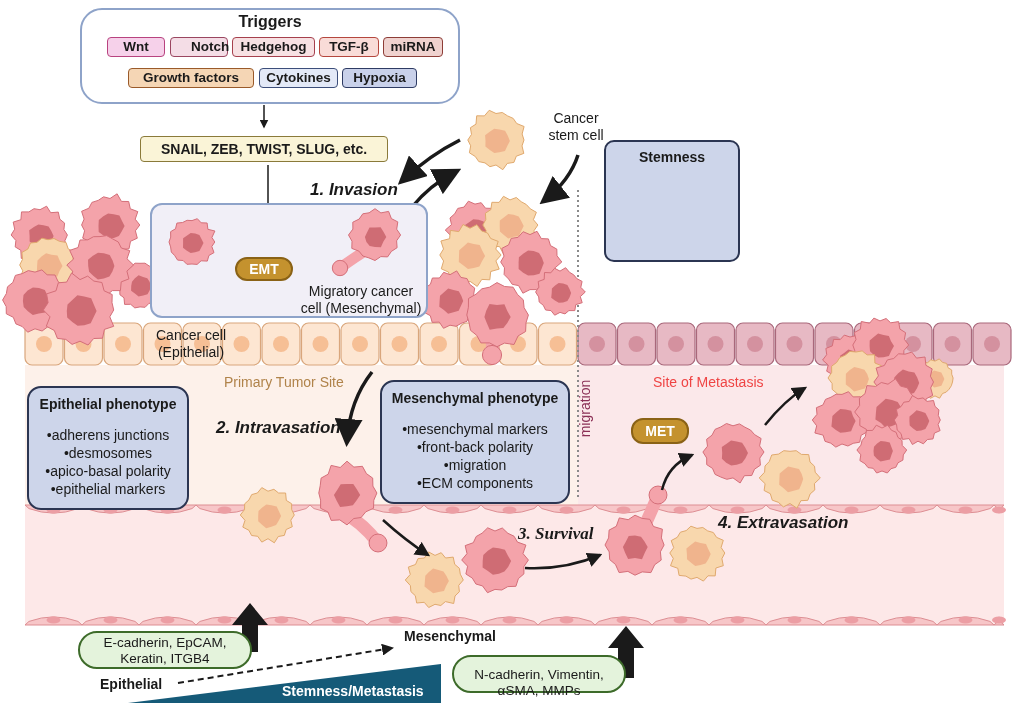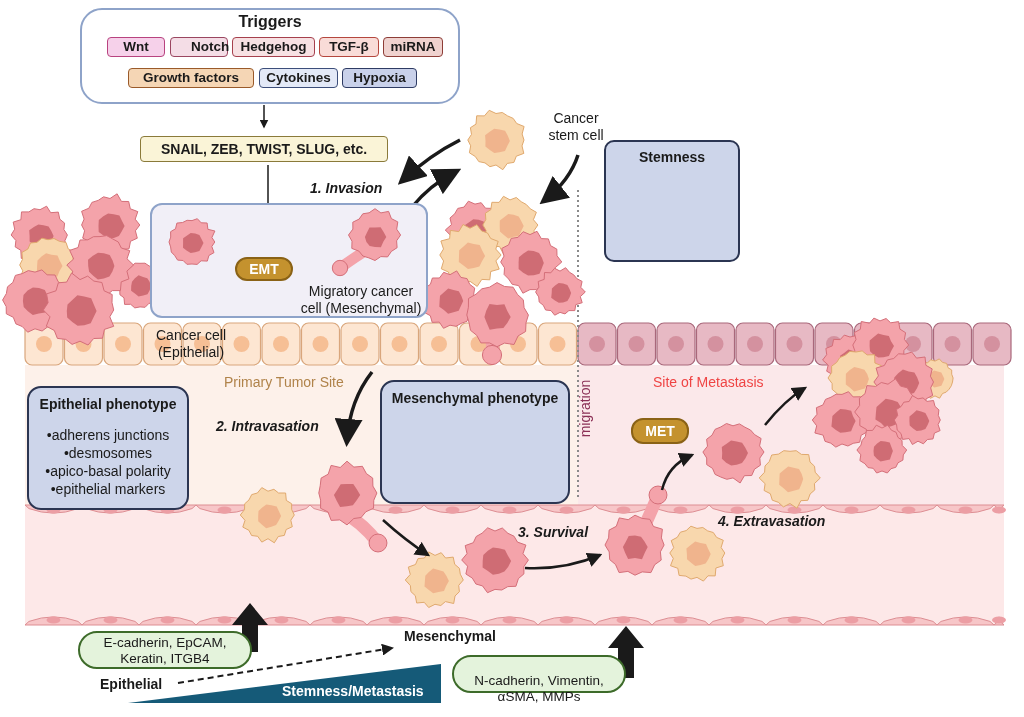--- a/index.html
+++ b/index.html
@@ -5,21 +5,21 @@
   html, body { margin:0; padding:0; background:#ffffff; }
   body { width:1024px; height:717px; position:relative; overflow:hidden; font-family:"Liberation Sans", sans-serif; color:#1a1a1a; }
   .abs { position:absolute; }
   svg.bg { position:absolute; left:0; top:0; }
   .tag { position:absolute; height:20px; line-height:18px; font-weight:bold; font-size:13.5px; text-align:center; border-radius:4px; border:1.5px solid; box-sizing:border-box; padding:0 6px; white-space:nowrap; }
   .box { position:absolute; box-sizing:border-box; border-radius:14px; text-align:center; }
   .phen { background:#cdd5ea; border:2px solid #2b3552; }
   .phen .ttl { font-weight:bold; font-size:14px; margin-top:8px; }
   .phen .lst { font-size:14px; line-height:18px; margin-top:14px; }
   .lbl { position:absolute; font-size:14px; text-align:center; line-height:17px; white-space:nowrap; }
-  .step { position:absolute; font-weight:bold; font-style:italic; font-size:14px; white-space:nowrap; }
+  .step { position:absolute; font-weight:bold; font-style:italic; font-size:17px; white-space:nowrap; }
   .marker { position:absolute; box-sizing:border-box; background:#e4f3dc; border:2px solid #3d6b2a; border-radius:20px; font-size:13.5px; line-height:16px; text-align:center; }
   .btnlike { position:absolute; background:#c4922e; border:2px solid #8a6216; color:#fff; font-weight:bold; font-size:14px; text-align:center; border-radius:12px; box-sizing:border-box; }
 </style>
 </head>
 <body>
 
 <svg class="bg" width="1024" height="717" viewBox="0 0 1024 717">
   <defs>
     <marker id="ah" markerWidth="8" markerHeight="8" refX="6" refY="4" orient="auto" markerUnits="strokeWidth">
       <path d="M0,0 L8,4 L0,8 z" fill="#1a1a1a"></path>
@@ -384,47 +384,53 @@
   <div>Cancer</div>
   <div>stem cell</div>
 </div>
 
 <div class="box phen" style="left:604px;top:140px;width:136px;height:122px;border-radius:10px;">
   <div class="ttl" style="margin-top:7px;">Stemness</div>
 </div>
 
 <div class="step" style="left:310px;top:180px;">1.  Invasion</div>
 <div class="step" style="left:216px;top:418px;">2. Intravasation</div>
-<div class="step" style="left:518px;top:524px;">3. Survival</div>
+<div class="step" style="left:518px;top:524px;font-family:Liberation Serif, serif;">3. Survival</div>
 <div class="step" style="left:718px;top:513px;">4. Extravasation</div>
 
 <div class="lbl" style="left:224px;top:374px;color:#b0834a;">Primary Tumor Site</div>
 <div class="lbl" style="left:653px;top:374px;color:#ef4444;">Site of Metastasis</div>
 <div class="lbl" style="left:556px;top:385px;transform:rotate(-90deg);transform-origin:center;color:#8a2f55;width:70px;left:550px;top:400px;">migration</div>
 
 <div class="box phen" style="left:27px;top:386px;width:162px;height:124px;">
   <div class="ttl">Epithelial phenotype</div>
   <div class="lst" id="epi-list">
       <div>•adherens junctions</div>
       <div>•desmosomes</div>
       <div>•apico-basal polarity</div>
       <div>•epithelial markers</div>
     </div>
 </div>
 
 <div class="box phen" style="left:380px;top:380px;width:190px;height:124px;">
   <div class="ttl">Mesenchymal phenotype</div>
+  <div class="lst" id="mes-list">
+      <div>•mesenchymal markers</div>
+      <div>•front-back polarity</div>
+      <div>•migration</div>
+      <div>•ECM components</div>
+    </div>
 </div>
 
 <div class="btnlike" style="left:631px;top:418px;width:58px;height:26px;line-height:22px;">MET</div>
 
 <div class="marker" style="left:78px;top:631px;width:174px;height:38px;padding-top:2px;">
   <div>E-cadherin, EpCAM,</div>
   <div>Keratin, ITGB4</div>
 </div>
-<div class="marker" style="left:452px;top:655px;width:174px;height:38px;padding-top:16px;">
+<div class="marker" style="left:452px;top:655px;width:174px;height:38px;padding-top:10px;">
   <div>N-cadherin, Vimentin,</div>
   <div>αSMA, MMPs</div>
 </div>
 
 <div class="abs" style="left:100px;top:676px;font-weight:bold;font-size:14px;">Epithelial</div>
 <div class="abs" style="left:404px;top:628px;font-weight:bold;font-size:14px;">Mesenchymal</div>
 <div class="abs" style="left:282px;top:683px;font-weight:bold;font-size:14px;color:#ffffff;">Stemness/Metastasis</div>
 
 </body></html>

